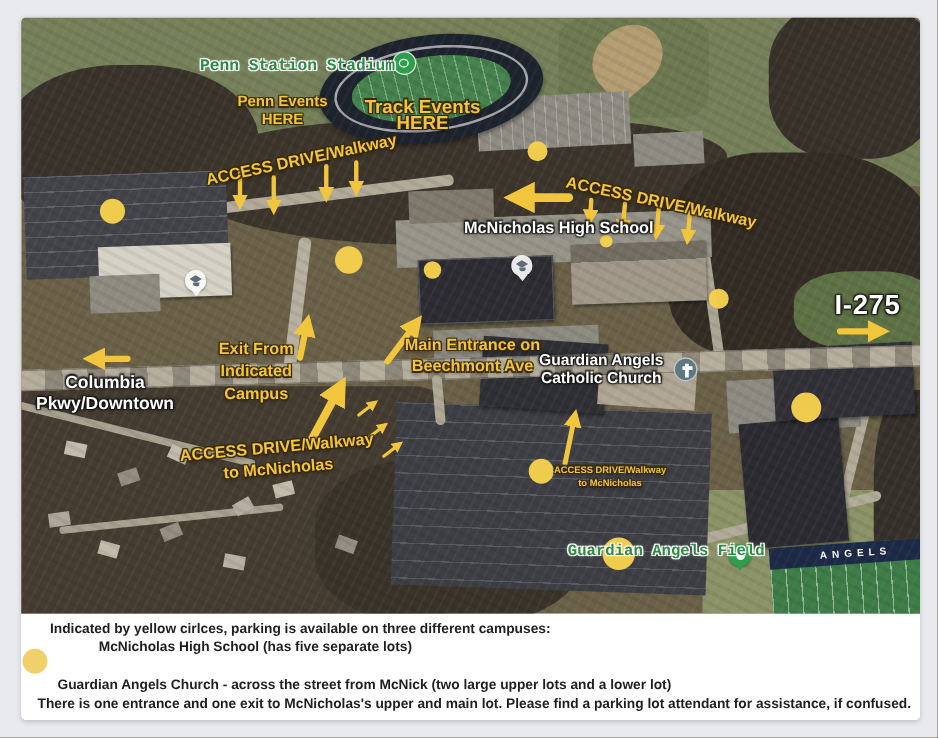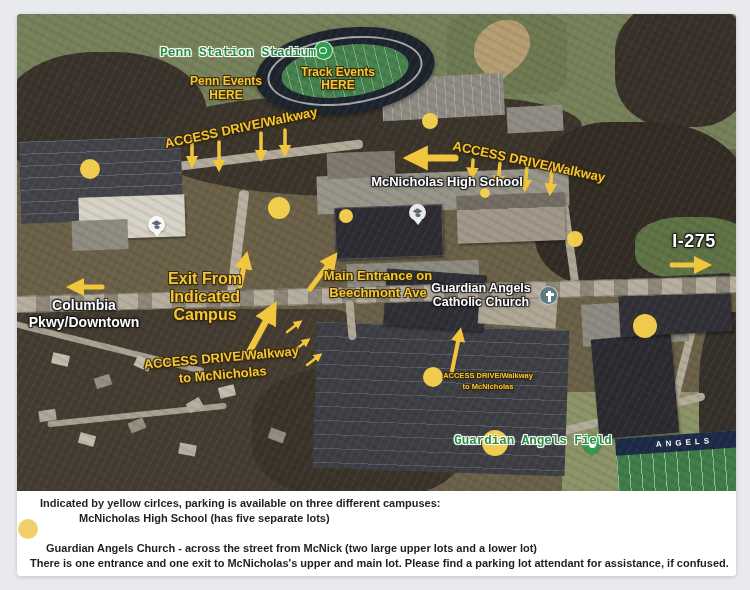--- a/index.html
+++ b/index.html
@@ -227,42 +227,42 @@
     <div class="poi poi-church" style="left:522px;top:272px;">
       <div class="cv"></div>
       <div class="ch"></div>
     </div>
     <div class="poi poi-pin" style="left:566px;top:421px;">
       <div class="dot"></div>
     </div>
 
     <div class="lbl glabel" style="left:221px;top:31px;font-size:13px;">Penn Station Stadium</div>
 
-    <div class="lbl ylabel" style="left:321px;top:52px;font-size:12px;line-height:13px;">
+    <div class="lbl ylabel" style="left:321px;top:65px;font-size:15px;line-height:13px;">
       <div>Track Events</div>
       <div>HERE</div>
     </div>
 
     <div class="lbl ylabel" style="left:209px;top:60px;font-size:12px;line-height:14px;">
       <div>Penn Events</div>
       <div>HERE</div>
     </div>
 
     <div class="lbl ylabel" style="left:224px;top:106px;font-size:13px;transform:translateX(-50%) rotate(-12deg);">ACCESS DRIVE/Walkway</div>
 
     <div class="lbl ylabel" style="left:512px;top:140px;font-size:13px;transform:translateX(-50%) rotate(12deg);">ACCESS DRIVE/Walkway</div>
 
     <div class="lbl wlabel" style="left:402px;top:160px;font-size:13px;margin-left:28px;">McNicholas High School</div>
 
     <div class="lbl wlabel" style="left:67px;top:283px;font-size:14px;line-height:17px;">
       <div>Columbia</div>
       <div>Pkwy/Downtown</div>
     </div>
 
-    <div class="lbl ylabel" style="left:188px;top:256px;font-size:16px;line-height:18px;">
+    <div class="lbl ylabel" style="left:188px;top:256px;font-size:13px;line-height:18px;">
       <div>Exit From</div>
       <div>Indicated</div>
       <div>Campus</div>
     </div>
 
     <div class="lbl ylabel" style="left:361px;top:253px;font-size:13px;line-height:17px;">
       <div>Main Entrance on</div>
       <div>Beechmont Ave</div>
     </div>
 
@@ -274,21 +274,21 @@
     <div class="lbl wlabel" style="left:464px;top:267px;font-size:12.5px;line-height:14px;">
       <div>Guardian Angels</div>
       <div>Catholic Church</div>
     </div>
 
     <div class="lbl ylabel" style="left:471px;top:356px;font-size:7.5px;line-height:11px;">
       <div>ACCESS DRIVE/Walkway</div>
       <div>to McNicholas</div>
     </div>
 
-    <div class="lbl wlabel" style="left:677px;top:217px;font-size:18px;letter-spacing:.5px;">I-275</div>
+    <div class="lbl wlabel" style="left:677px;top:217px;font-size:22px;letter-spacing:.5px;">I-275</div>
 
     <div class="lbl glabel" style="left:516px;top:420px;font-size:12.5px;">Guardian Angels Field</div>
 
   </div>
 
   <div class="legend">
     <div class="leg-circle"></div>
     <div class="leg-line" style="left:23px;top:6px;">Indicated by yellow cirlces, parking is available on three different campuses:</div>
     <div class="leg-line" style="left:29px;top:21px;margin-left:33px;">McNicholas High School (has five separate lots)</div>
     <div class="leg-line" style="left:29px;top:51px;">Guardian Angels Church - across the street from McNick (two large upper lots and a lower lot)</div>

